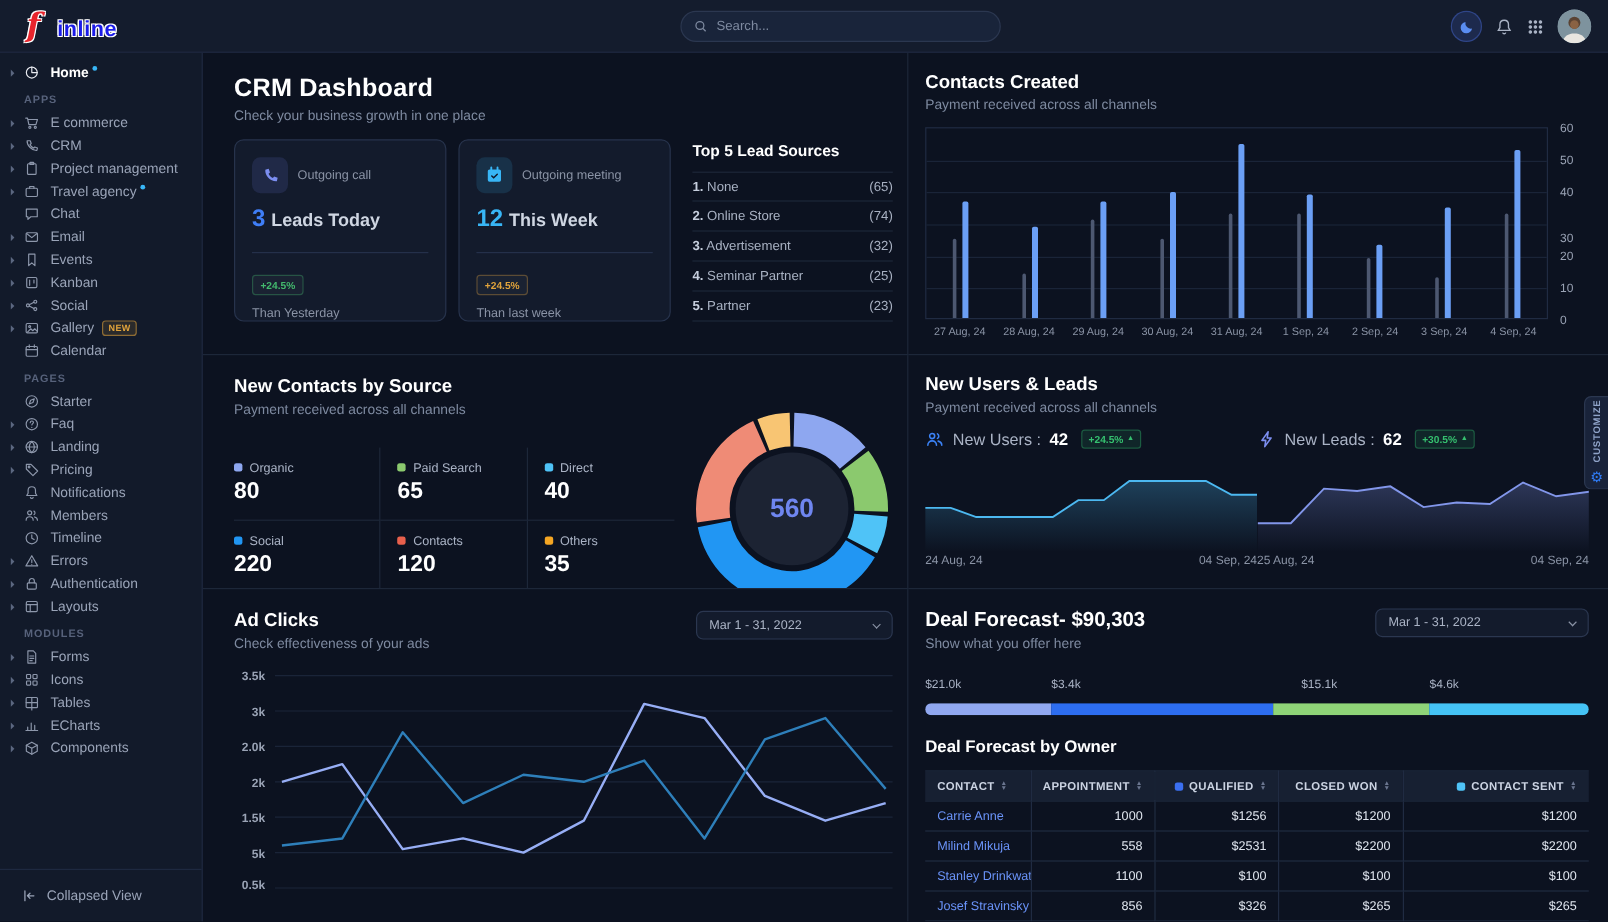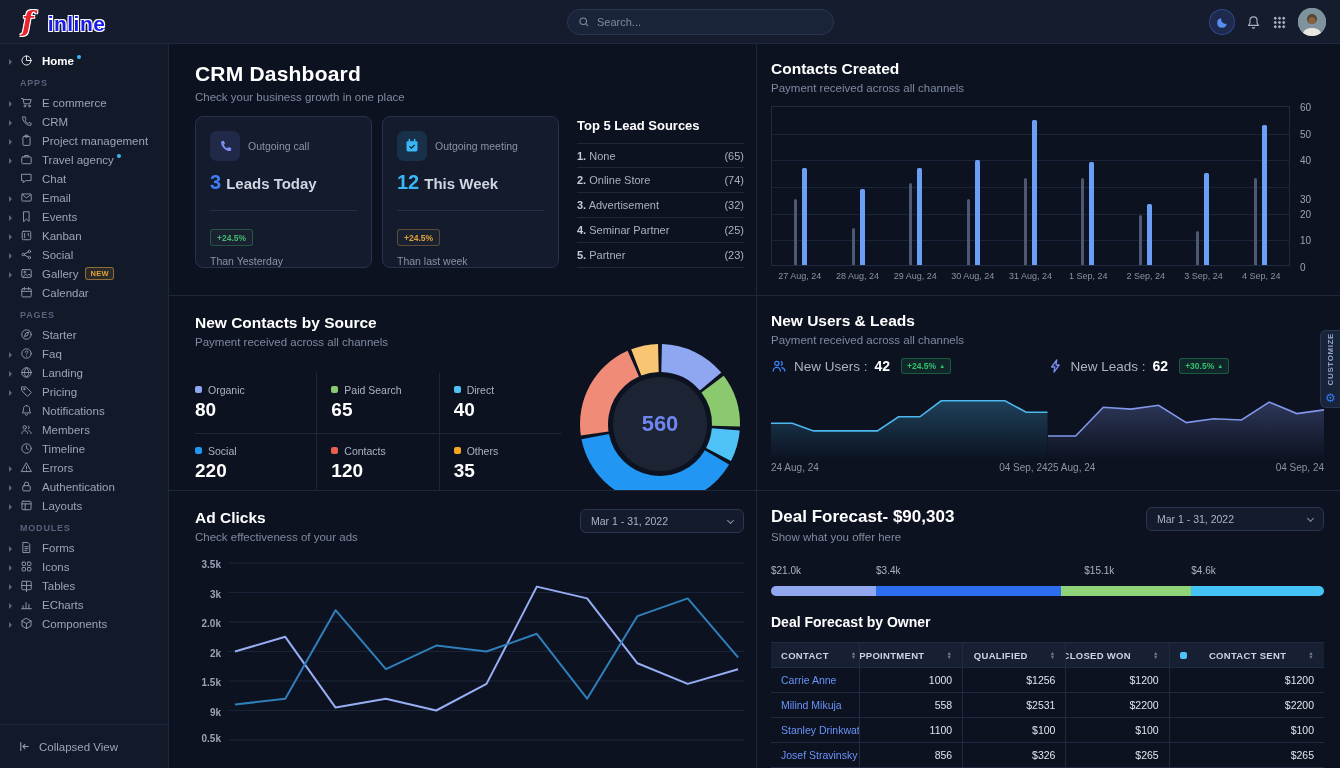--- a/index.html
+++ b/index.html
@@ -7,21 +7,21 @@
   body {
     font-family: "Liberation Sans", sans-serif;
     background:#0c1220; color:#dfe5ee; position:relative; font-size:12px;
   }
   
   .navbar{ position:absolute; top:0; left:0; width:1340px; height:44px;
     background:#141c2d; border-bottom:1px solid #1e2940; display:flex; align-items:center; z-index:20;}
   .logo{ width:169px; padding-left:22px; display:flex; align-items:baseline; cursor:pointer; }
   .logo-f{ font-family:"DejaVu Serif", serif; font-style:italic; font-weight:bold; font-size:27px; color:#e8242c;
     text-shadow:-1px -1px 0 #fff,1px -1px 0 #fff,-1px 1px 0 #fff,1px 1px 0 #fff; margin-right:-2px;}
-  .logo-rest{ font-weight:800; font-size:21px; color:#1b1be8; letter-spacing:.5px;
+  .logo-rest{ font-weight:800; font-size:18px; color:#1b1be8; letter-spacing:.5px;
     text-shadow:-1px -1px 0 #fff,1px -1px 0 #fff,-1px 1px 0 #fff,1px 1px 0 #fff;padding-left:16px;}
   .search-wrap{ position:absolute; left:567px; top:9px; width:267px; height:26px;
     background:#19243a; border:1px solid #2b3750; border-radius:14px; display:flex; align-items:center; padding:0 10px;}
   .search-wrap svg{ width:12px; height:12px; stroke:#7e8aa0; }
   .search-wrap input{ background:transparent; border:none; outline:none; color:#aab3c5; font-size:11px; margin-left:7px; width:200px; font-family:inherit;}
   .search-wrap input::placeholder{ color:#7e8aa0; }
   .nav-right{ position:absolute; right:14px; top:0; height:44px; display:flex; align-items:center; gap:11px;}
   .nav-circle{ width:26px; height:26px; border-radius:50%; background:rgba(80,120,246,.16); border:1px solid rgba(80,120,246,.35);
     display:flex; align-items:center; justify-content:center; cursor:pointer;}
   .nav-circle svg{ width:13px; height:13px; }
@@ -122,21 +122,21 @@
   .fc-labels{ position:relative; height:15px; margin-top:22px; font-size:10px; color:#aab3c5;}
   .fc-labels span{ position:absolute; top:0;}
   .fc-bar{ display:flex; height:10px; border-radius:5px; overflow:hidden; margin-top:6px;}
   .fc-seg{ height:100%;}
   .tbl-title{ font-size:14px; font-weight:800; color:#fff; margin-top:18px;}
   table{ width:100%; border-collapse:collapse; margin-top:12px; table-layout:fixed;}
   th,td{ border:1px solid #202b42; font-size:10.5px; padding:0 10px; height:25px; white-space:nowrap; overflow:hidden;}
   th:first-child,td:first-child{ border-left:none;}
   th:last-child,td:last-child{ border-right:none;}
   th{ background:#172032; color:#cbd3e2; font-size:9.5px; font-weight:700; letter-spacing:.3px; cursor:pointer;}
-  .th-in{ display:flex; align-items:center; gap:22px;}
+  .th-in{ display:flex; align-items:center; gap:5px;}
   .th-in.right{ justify-content:flex-end;}
   .th-sq{ width:7px; height:7px; border-radius:2px; display:inline-block;}
   .sort{ display:inline-flex; flex-direction:column; line-height:3px; font-size:5.5px; color:#6b7690; gap:1px;}
   td.contact{ color:#6a93f8; cursor:pointer;}
   td.num{ text-align:right; color:#dfe5ee;}
   
   .customize{ position:absolute; right:0; top:330px; width:20px; height:78px; background:#19233a;
     border:1px solid #2b3750; border-right:none; border-radius:6px 0 0 6px; display:flex; flex-direction:column;
     align-items:center; justify-content:center; gap:6px; cursor:pointer; z-index:30;}
   .customize .vtxt{ writing-mode:vertical-rl; transform:rotate(180deg); font-size:8px; font-weight:800; letter-spacing:.6px; color:#8fa3c8;}
@@ -749,21 +749,21 @@
         <span class="chev"></span>
       </button>
     </div>
     <div class="ad-chart">
       <div class="ad-ylab" id="ad-ylab">
           <span style="top: 0px;">3.5k</span>
           <span style="top: 29.5px;">3k</span>
           <span style="top: 59px;">2.0k</span>
           <span style="top: 88.5px;">2k</span>
           <span style="top: 118px;">1.5k</span>
-          <span style="top: 147.5px;">9k</span>
+          <span style="top: 147.5px;">5k</span>
           <span style="top: 174px; padding-left: 28px;">0.5k</span>
         </div>
       <div class="ad-plot" id="ad-plot"><svg width="100%" height="212" viewBox="0 0 520 212" preserveAspectRatio="none">
             <line x1="0" x2="520" y1="4" y2="4" stroke="#1a2438" stroke-width="1" vector-effect="non-scaling-stroke"></line>
             <line x1="0" x2="520" y1="33.5" y2="33.5" stroke="#1a2438" stroke-width="1" vector-effect="non-scaling-stroke"></line>
             <line x1="0" x2="520" y1="63" y2="63" stroke="#1a2438" stroke-width="1" vector-effect="non-scaling-stroke"></line>
             <line x1="0" x2="520" y1="92.5" y2="92.5" stroke="#1a2438" stroke-width="1" vector-effect="non-scaling-stroke"></line>
             <line x1="0" x2="520" y1="122" y2="122" stroke="#1a2438" stroke-width="1" vector-effect="non-scaling-stroke"></line>
             <line x1="0" x2="520" y1="151.5" y2="151.5" stroke="#1a2438" stroke-width="1" vector-effect="non-scaling-stroke"></line>
             <line x1="0" x2="520" y1="181" y2="181" stroke="#1a2438" stroke-width="1" vector-effect="non-scaling-stroke"></line>

